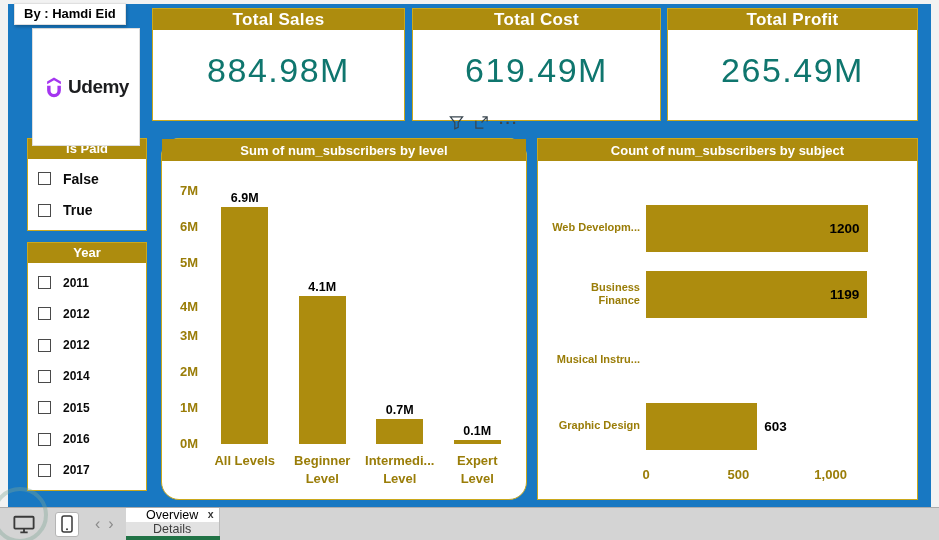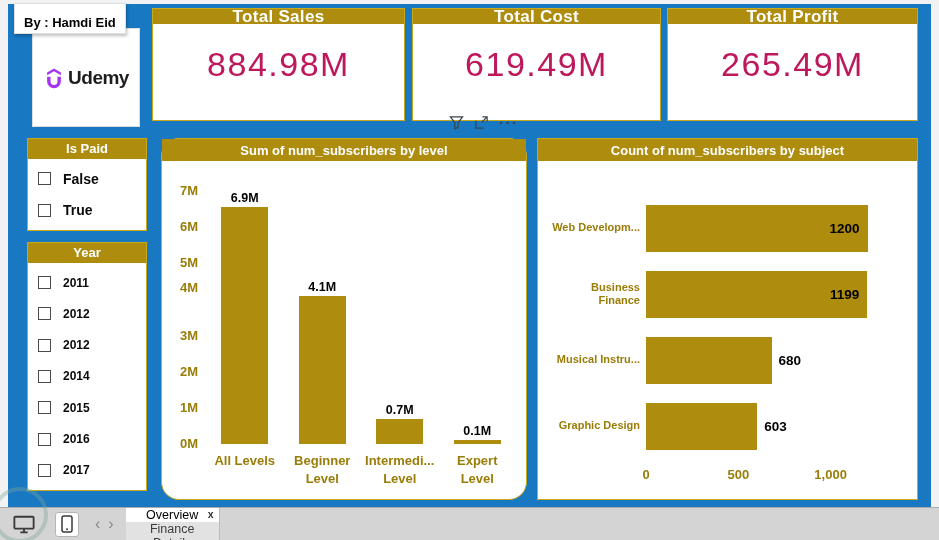--- a/index.html
+++ b/index.html
@@ -6,34 +6,34 @@
     --background:#1878c2; --gold:#ad8c0e; --axis-text:#9a7d08;
     --tab-green:#217346; --udemy-purple:#a435f0;
   }
   *{margin:0;padding:0;box-sizing:border-box;}
   html,body{width:939px;height:540px;}
   body{position:relative;overflow:hidden;background:#f2f2f2;font-family:"Liberation Sans",sans-serif;}
 
   .dashboard{position:absolute;left:8px;top:4px;width:923px;height:503px;background:var(--background,#1878c2);}
 
   .author-box{position:absolute;left:14px;top:3px;z-index:3;background:#fff;border:1px solid #e0e0e0;
-    box-shadow:1px 2px 3px rgba(0,0,0,.25);padding:11px 9px 3px;font-size:13px;font-weight:bold;color:#000;}
-
-  .logo-card{position:absolute;left:33px;top:29px;width:106px;height:97px;background:#fff;z-index:2;
+    box-shadow:1px 2px 3px rgba(0,0,0,.25);padding:2px 9px 3px;font-size:13px;font-weight:bold;color:#000;}
+
+  .logo-card{position:absolute;left:33px;top:29px;width:106px;height:116px;background:#fff;z-index:2;
     display:flex;align-items:center;justify-content:center;gap:3px;box-shadow:0 0 0 1px #ddd;}
   .udemy-icon{display:inline-flex;color:var(--udemy-purple,#a435f0);}
   .udemy-text{font-size:19px;font-weight:bold;color:#1c1d1f;letter-spacing:-0.5px;}
 
   .kpi{position:absolute;top:8px;height:113px;background:#fff;border:1px solid #caa81c;z-index:1;}
   .kpi-sales{left:152px;width:253px;}
   .kpi-cost{left:412px;width:249px;}
   .kpi-profit{left:667px;width:251px;}
-  .kpi-header{height:15px;background:var(--gold,#ad8c0e);color:#fff;font-size:17px;font-weight:bold;
+  .kpi-header{height:21px;background:var(--gold,#ad8c0e);color:#fff;font-size:17px;font-weight:bold;
     display:flex;align-items:center;justify-content:center;letter-spacing:.3px;}
-  .kpi-value{height:81px;display:flex;align-items:center;justify-content:center;font-size:34px;color:#be185d;letter-spacing:1.5px;}
+  .kpi-value{height:81px;display:flex;align-items:center;justify-content:center;font-size:34px;color:#0f766e;letter-spacing:1.5px;}
 
   .hover-toolbar{position:absolute;left:449px;top:115px;z-index:2;display:flex;align-items:center;gap:10px;color:#39454e;}
   .tb-icon{display:inline-flex;align-items:center;cursor:pointer;}
   .tb-dots{font-size:15px;font-weight:bold;letter-spacing:1.5px;line-height:10px;}
 
   .slicer{position:absolute;left:27px;width:120px;background:#fff;border:1px solid #caa81c;display:flex;flex-direction:column;z-index:1;}
   .slicer-ispaid{top:138px;height:93px;}
   .slicer-year{top:242px;height:249px;}
   .slicer-header{height:20px;flex:none;background:var(--gold,#ad8c0e);color:#fff;font-size:13px;font-weight:bold;text-align:center;line-height:20px;}
   .slicer-body{flex:1;display:flex;flex-direction:column;justify-content:space-around;padding:4px 10px;}
@@ -184,21 +184,21 @@
 </div>
 
 <div class="chart-card level-chart">
   <div class="chart-title">Sum of num_subscribers by level</div>
   <div class="chart-body">
     <div class="vchart-yaxis">
         <span class="ytick" style="bottom: -8px;">0M</span>
         <span class="ytick" style="bottom: 28.1429px;">1M</span>
         <span class="ytick" style="bottom: 64.2857px;">2M</span>
         <span class="ytick" style="bottom: 100.429px;">3M</span>
-        <span class="ytick" style="bottom: 148px;">4M</span>
+        <span class="ytick" style="bottom: 129px;">4M</span>
         <span class="ytick" style="bottom: 172.714px;">5M</span>
         <span class="ytick" style="bottom: 208.857px;">6M</span>
         <span class="ytick" style="bottom: 245px;">7M</span>
       </div>
     <div class="vchart-bars">
         <div class="vcol">
           <div class="bar-value">6.9M</div>
           <div class="vbar" style="height: 249.386px;"></div>
         </div>
         <div class="vcol">
@@ -241,24 +241,20 @@
         <div class="hrow">
           <div class="hlabel">Business Finance</div>
           <div class="hbarwrap">
             <div class="hbar inside" style="width: 221.354px;">
               <span class="hval">1199</span>
             </div>
           </div>
         </div>
         <div class="hrow">
           <div class="hlabel">Musical Instru...</div>
-          <div class="hbarwrap">
-            <div class="hbar" style="width: 125.538px;"></div>
-            <span class="hval outside" style="left: 132.538px;">680</span>
-          </div>
         </div>
         <div class="hrow">
           <div class="hlabel">Graphic Design</div>
           <div class="hbarwrap">
             <div class="hbar" style="width: 111.323px;"></div>
             <span class="hval outside" style="left: 118.323px;">603</span>
           </div>
         </div>
       </div>
     <div class="hxaxis">
@@ -287,20 +283,17 @@
     </span>
     <span class="sb-arrow">‹</span>
     <span class="sb-arrow">›</span>
   </div>
   <div class="sb-tabs">
       <div class="tab active">
         <span>Overview</span>
         <span class="tab-close">x</span>
       </div>
       <div class="tab">
-        <span>Finance</span>
-      </div>
-      <div class="tab">
         <span>Details</span>
       </div>
       <div class="tab add">+</div>
     </div>
 </div>
 
 </body></html>

